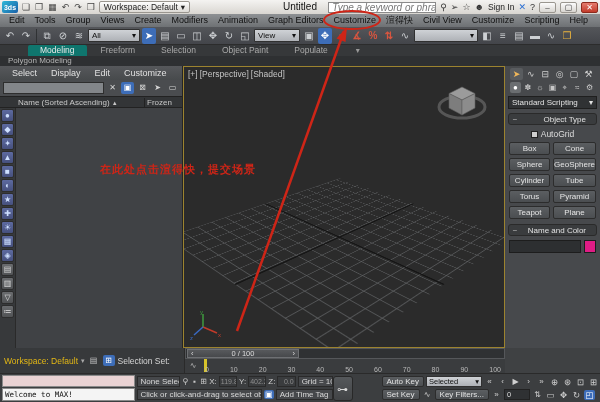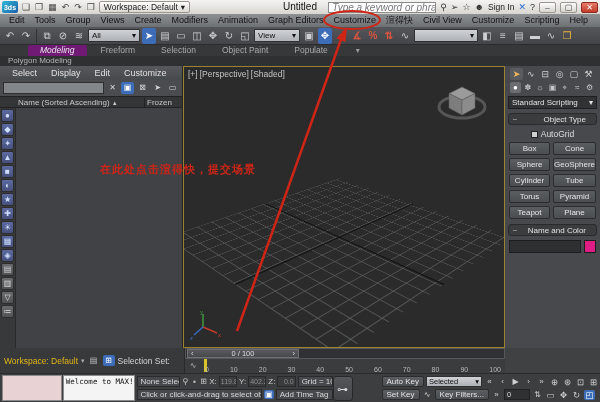--- a/index.html
+++ b/index.html
@@ -44,21 +44,21 @@
     padding:0 3px; gap:3px; border-radius:1px; }
   .t-active { background:#3d6db8; color:#fff; border-radius:2px; }
   .magnet { color:#d8553f; font-weight:bold; }
   .t-folder { color:#e8b23d; }
 
   
   #ribbontabs { position:absolute; left:0; top:45px; width:600px; height:11px;
     background:#36383a; display:flex; align-items:flex-end; padding-left:28px; gap:2px;
     font-size:8.5px; color:#aaa; }
   .rtab { padding:0 12px; line-height:11px; }
-  .rtab.active { background:#701a75; color:#e8e8e8; border-radius:2px 2px 0 0;font-style:italic; }
+  .rtab.active { background:#0f766e; color:#e8e8e8; border-radius:2px 2px 0 0; }
   .rtab-min { margin-left:14px; color:#999; font-size:8px; line-height:11px; }
   #ribbonpanel { position:absolute; left:0; top:56px; width:600px; height:10px;
     background:#2e3032; font-size:8px; color:#b5b5b5; line-height:10px; padding-left:8px; }
 
   
   #main { position:absolute; left:0; top:66px; width:600px; height:282px; display:flex; }
 
   
   #explorer { width:183px; background:#434547; border-right:1px solid #242424; display:flex; flex-direction:column; }
   .exp-menu { height:14px; background:linear-gradient(#56585b,#474a4c); display:flex; align-items:center;
@@ -134,21 +134,21 @@
     background-image:repeating-linear-gradient(90deg,#70727 4 0,#707274 1px,transparent 1px,transparent 3px);
     background-size:3px 4px; background-repeat:repeat-x; background-position:0 0; }
   .tick-labels { position:absolute; left:4px; right:4px; bottom:0; display:flex; justify-content:space-between;
     font-size:7px; color:#b8b8b8; }
   .frame-marker { position:absolute; left:3px; top:0; width:3px; height:13px; background:#d8c42a; }
   .tl-right { flex:1; background:#3f4143; }
 
   
   #statusbar { position:absolute; left:0; top:373px; width:600px; height:29px; background:#3c3e40;
     border-top:1px solid #2a2a2a; display:flex; font-size:8px; }
-  .sb-listener { width:160px; display:flex; gap:1px; padding:1px 2px; }
+  .sb-listener { width:160px; display:flex; flex-direction:column; gap:1px; padding:1px 2px; }
   .lst-pink { flex:1; background:#e9d2d3; border:1px solid #8a8a8a; }
   .lst-white { flex:1; background:#f4f4f4; border:1px solid #8a8a8a; color:#111;
     font-family:"DejaVu Sans Mono", monospace; font-size:7.5px; line-height:11px; padding-left:2px; white-space:nowrap; }
   .sb-mid { width:196px; display:flex; flex-direction:column; padding:1px 0; }
   .sb-row { flex:1; display:flex; align-items:center; gap:2px; }
   .cell { background:#46484b; border:1px solid #2a2a2a; height:11px; line-height:10px; color:#d8d8d8;
     padding:0 3px; white-space:nowrap; overflow:hidden; }
   .none-sel { width:58px; }
   .st-ic { width:10px; text-align:center; color:#c9c9c9; font-size:8px; }
   .coord-lab { color:#cfcfcf; }

